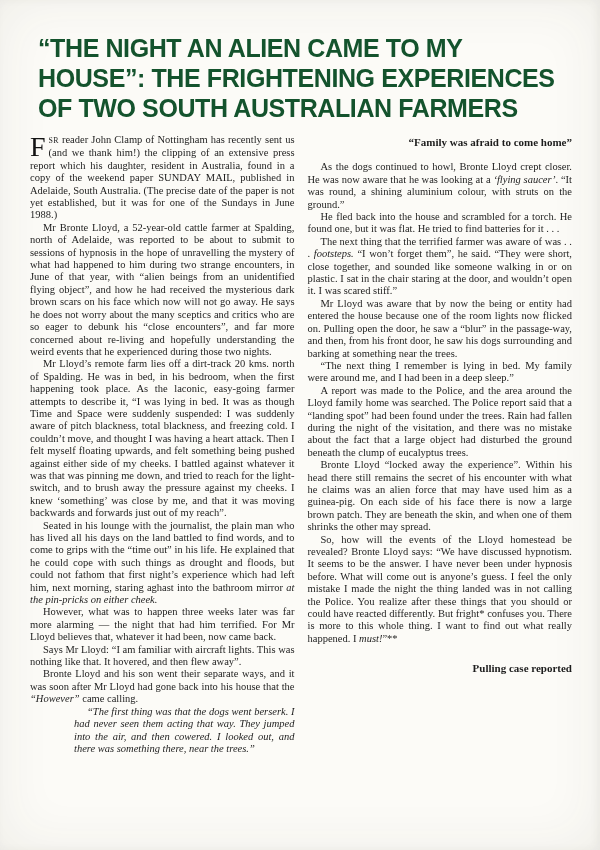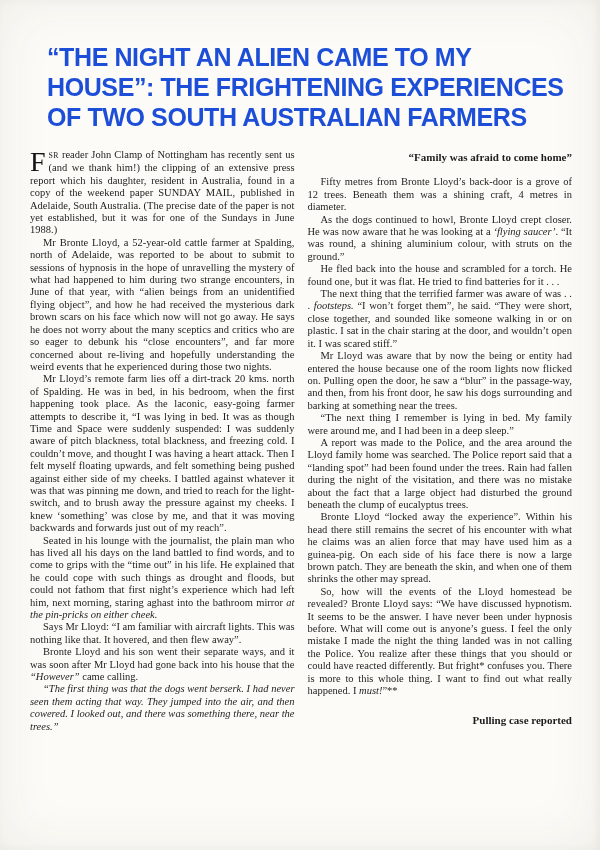--- a/index.html
+++ b/index.html
@@ -13,44 +13,44 @@
     position: relative;
     width: 600px; height: 850px;
     overflow: hidden;
     background: #fcfbf7;
     box-shadow: inset 0 0 55px rgba(60,55,45,0.07),
                 inset -3px 0 8px rgba(60,55,45,0.05);
     padding: 25px 28px 0 30px;
     color: #1b1b1b;
   }
   .title {
-    margin: 17px;
+    margin: 8px;
     font-family: "Liberation Sans", sans-serif;
     font-weight: bold;
     font-size: 25px;
     line-height: 30px;
     letter-spacing: -0.4px;
-    color: #1d4ed8;
+    color: #14532d;
   }
   .title-line { display: block; white-space: nowrap; }
   .columns {
     display: flex;
     gap: 13px;
     margin-top: 11px;
   }
   .col {
     width: 265px;
     font-size: 10.5px;
     line-height: 12.4px;
     text-align: justify;
     color: #1d1d1d;
   }
   .para { margin: 0; text-indent: 13px; }
   .para.noindent { text-indent: 0; }
-  .para.allitalic { font-style: italic; }
+  .para.allitalic { font-style: italic; margin-left: 44px; }
   .it { font-style: italic; }
   .sc { text-transform: uppercase; font-size: 7.8px; letter-spacing: 0.3px; }
   .dropcap {
     float: left;
     font-size: 28px;
     line-height: 23px;
     padding: 1px 3px 0 0;
     color: #141414;
   }
   .section-heading {
@@ -71,27 +71,27 @@
       <span class="title-line">“THE NIGHT AN ALIEN CAME TO MY</span>
       <span class="title-line">HOUSE”: THE FRIGHTENING EXPERIENCES</span>
       <span class="title-line">OF TWO SOUTH AUSTRALIAN FARMERS</span>
     </h1>
   <div class="columns">
     <div class="col">
         <p class="para noindent"><span class="dropcap">F</span><span class="sc">sr</span> reader John Clamp of Nottingham has recently sent us (and we thank him!) the clipping of an extensive press report which his daughter, resident in Australia, found in a copy of the weekend paper SUNDAY MAIL, published in Adelaide, South Australia. (The precise date of the paper is not yet established, but it was for one of the Sundays in June 1988.)</p>
         <p class="para">Mr Bronte Lloyd, a 52-year-old cattle farmer at Spalding, north of Adelaide, was reported to be about to submit to sessions of hypnosis in the hope of unravelling the mystery of what had happened to him during two strange encounters, in June of that year, with “alien beings from an unidentified flying object”, and how he had received the mysterious dark brown scars on his face which now will not go away. He says he does not worry about the many sceptics and critics who are so eager to debunk his “close encounters”, and far more concerned about re-living and hopefully understanding the weird events that he experienced during those two nights.</p>
         <p class="para">Mr Lloyd’s remote farm lies off a dirt-track 20 kms. north of Spalding. He was in bed, in his bedroom, when the first happening took place. As the laconic, easy-going farmer attempts to describe it, “I was lying in bed. It was as though Time and Space were suddenly suspended: I was suddenly aware of pitch blackness, total blackness, and freezing cold. I couldn’t move, and thought I was having a heart attack. Then I felt myself floating upwards, and felt something being pushed against either side of my cheeks. I battled against whatever it was that was pinning me down, and tried to reach for the light-switch, and to brush away the pressure against my cheeks. I knew ‘something’ was close by me, and that it was moving backwards and forwards just out of my reach”.</p>
         <p class="para">Seated in his lounge with the journalist, the plain man who has lived all his days on the land battled to find words, and to come to grips with the “time out” in his life. He explained that he could cope with such things as drought and floods, but could not fathom that first night’s experience which had left him, next morning, staring aghast into the bathroom mirror <span class="it">at the pin-pricks on either cheek.</span></p>
+        <p class="para">However, what was to happen three weeks later was far more alarming — the night that had him terrified. For Mr Lloyd believes that, whatever it had been, now came back.</p>
         <p class="para">Says Mr Lloyd: “I am familiar with aircraft lights. This was nothing like that. It hovered, and then flew away”.</p>
         <p class="para">Bronte Lloyd and his son went their separate ways, and it was soon after Mr Lloyd had gone back into his house that the <span class="it">“However”</span> came calling.</p>
         <p class="para allitalic">“The first thing was that the dogs went berserk. I had never seen them acting that way. They jumped into the air, and then cowered. I looked out, and there was something there, near the trees.”</p>
       </div>
     <div class="col">
         <h2 class="section-heading first">“Family was afraid to come home”</h2>
-        <p class="para">Fifty metres from Bronte Lloyd’s back-door is a grove of 12 trees. Beneath them was a shining craft, 4 metres in diameter.</p>
         <p class="para">As the dogs continued to howl, Bronte Lloyd crept closer. He was now aware that he was looking at a <span class="it">‘flying saucer’</span>. “It was round, a shining aluminium colour, with struts on the ground.”</p>
         <p class="para">He fled back into the house and scrambled for a torch. He found one, but it was flat. He tried to find batteries for it . . .</p>
         <p class="para">The next thing that the terrified farmer was aware of was . . . <span class="it">footsteps.</span> “I won’t forget them”, he said. “They were short, close together, and sounded like someone walking in or on plastic. I sat in the chair staring at the door, and wouldn’t open it. I was scared stiff.”</p>
         <p class="para">Mr Lloyd was aware that by now the being or entity had entered the house because one of the room lights now flicked on. Pulling open the door, he saw a “blur” in the passage-way, and then, from his front door, he saw his dogs surrounding and barking at something near the trees.</p>
         <p class="para">“The next thing I remember is lying in bed. My family were around me, and I had been in a deep sleep.”</p>
         <p class="para">A report was made to the Police, and the area around the Lloyd family home was searched. The Police report said that a “landing spot” had been found under the trees. Rain had fallen during the night of the visitation, and there was no mistake about the fact that a large object had disturbed the ground beneath the clump of eucalyptus trees.</p>
         <p class="para">Bronte Lloyd “locked away the experience”. Within his head there still remains the secret of his encounter with what he claims was an alien force that may have used him as a guinea-pig. On each side of his face there is now a large brown patch. They are beneath the skin, and when one of them shrinks the other may spread.</p>
         <p class="para">So, how will the events of the Lloyd homestead be revealed? Bronte Lloyd says: “We have discussed hypnotism. It seems to be the answer. I have never been under hypnosis before. What will come out is anyone’s guess. I feel the only mistake I made the night the thing landed was in not calling the Police. You realize after these things that you should or could have reacted differently. But fright* confuses you. There is more to this whole thing. I want to find out what really happened. I <span class="it">must!</span>”**</p>
         <h2 class="section-heading">Pulling case reported</h2>
       </div>

